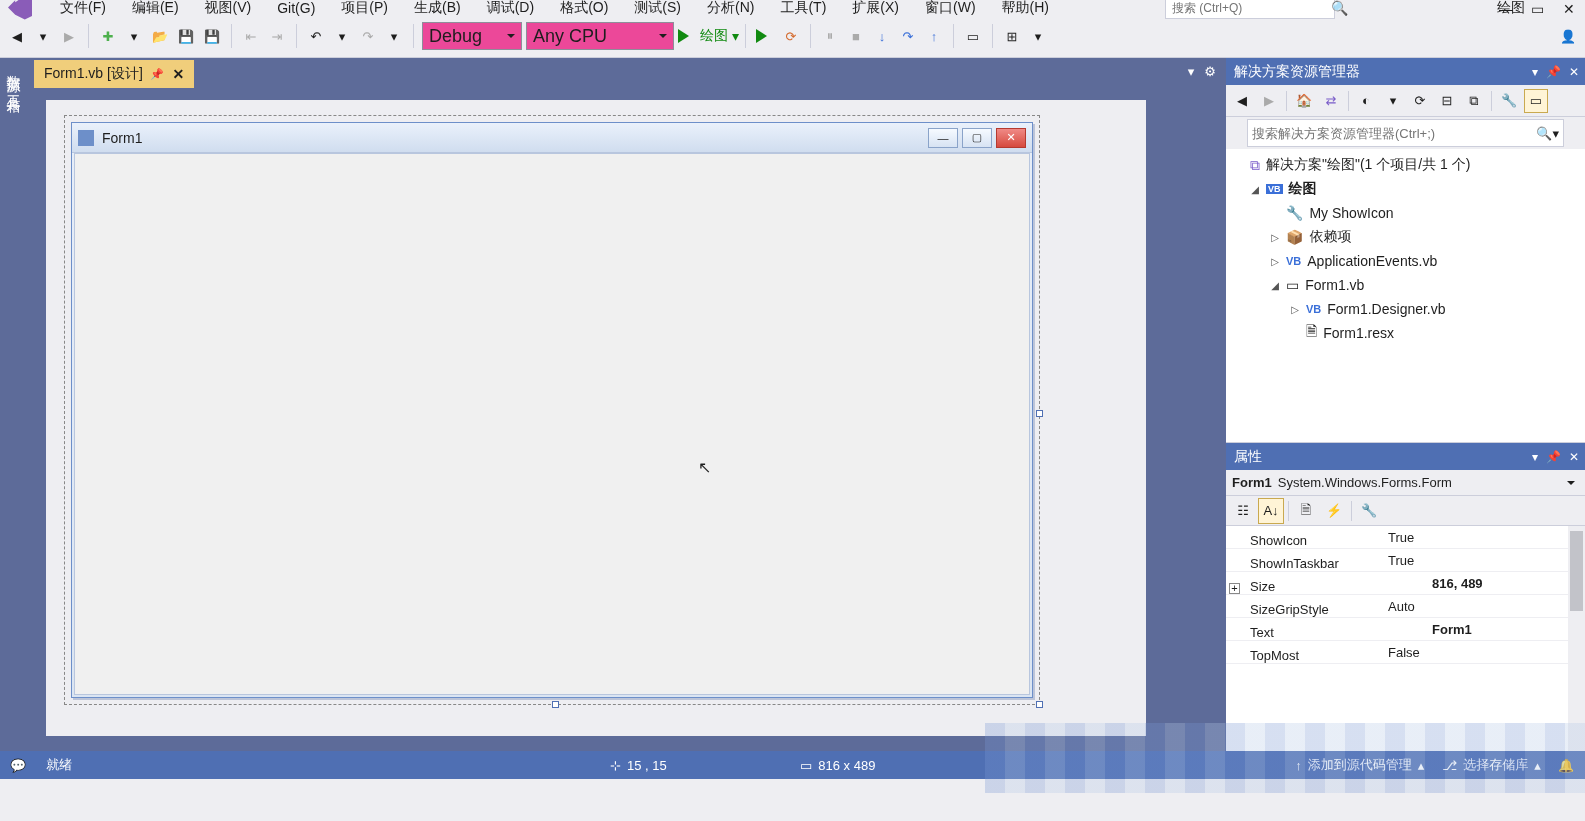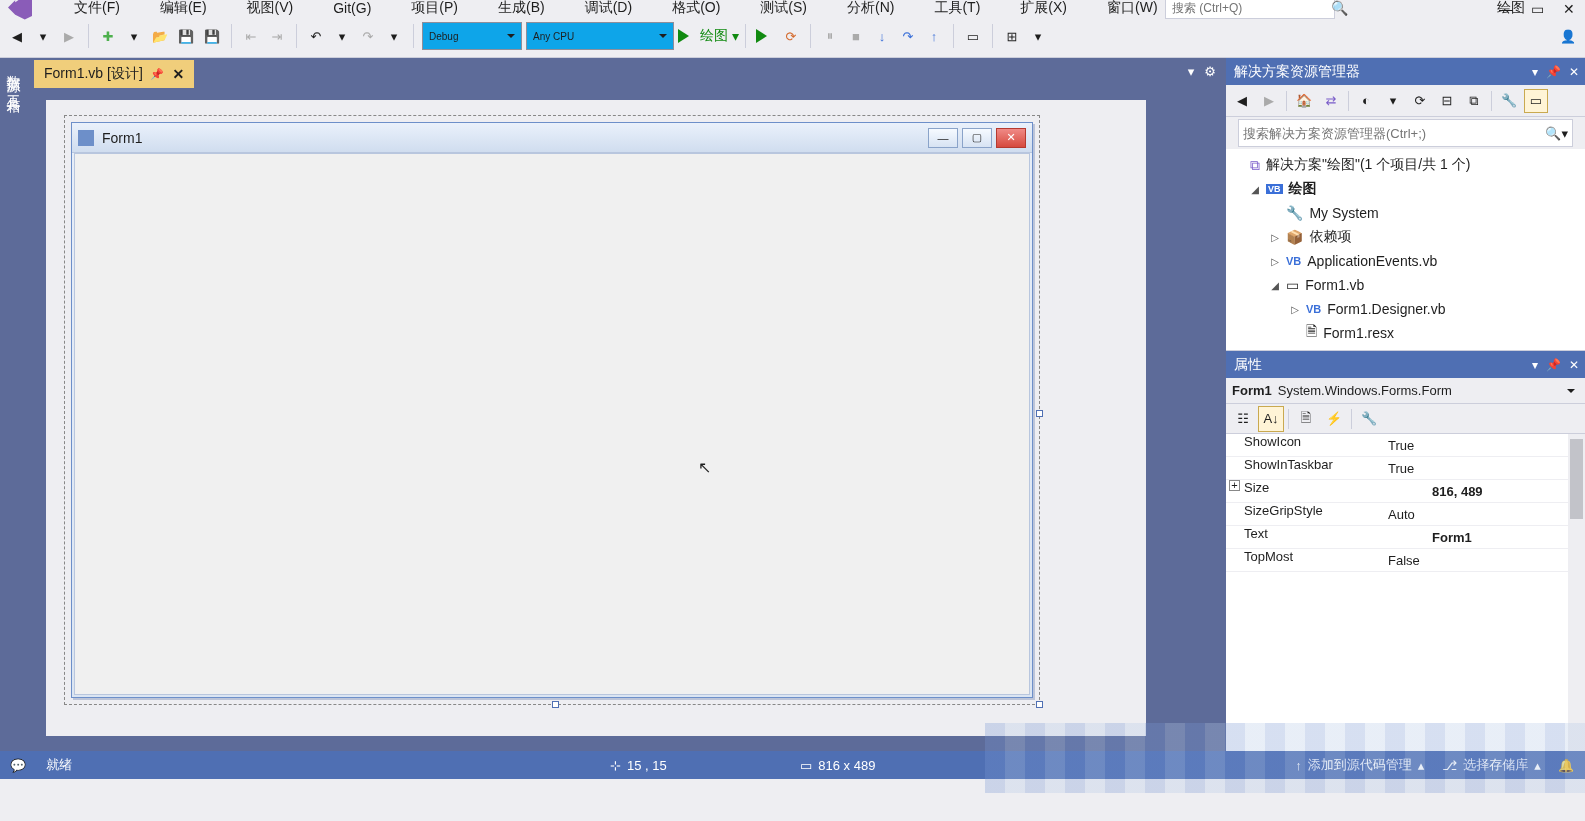--- a/index.html
+++ b/index.html
@@ -1,32 +1,32 @@
 <!DOCTYPE html>
 <html><head>
 <meta charset="utf-8">
 <style>
 * { margin: 0; padding: 0; box-sizing: border-box; font-family: "Microsoft YaHei", "Segoe UI", Arial, sans-serif; }
 body { width: 1585px; height: 821px; background: #eeeef2; overflow: hidden; font-size: 13px; color: #1e1e1e; }
 
 
-.menu-bar { height: 15px; display: flex; align-items: center; background: #eeeef2; padding: 0 8px; gap: 32px; font-size: 14px; position: relative; }
+.menu-bar { height: 15px; display: flex; align-items: center; background: #eeeef2; padding: 0 8px; gap: 18px; font-size: 14px; position: relative; }
 .menu-bar .vs-logo { width: 24px; height: 24px; background: #8a5cb8; clip-path: polygon(0% 50%, 30% 20%, 30% 80%, 0% 50%, 70% 0%, 100% 15%, 100% 85%, 70% 100%, 30% 80%); margin-right: 6px; }
 .menu-item { cursor: default; padding: 2px 4px; white-space: nowrap; }
 .title-search { position: absolute; right: 250px; display: flex; align-items: center; gap: 4px; border: 1px solid #cccedb; background: #fff; padding: 2px 6px; width: 170px; height: 22px; }
 .title-search input { border: none; outline: none; flex: 1; font-size: 12px; }
 .title-right { position: absolute; right: 60px; font-size: 14px; }
 .win-controls { position: absolute; right: 4px; display: flex; gap: 14px; }
 .win-btn { width: 18px; height: 14px; cursor: default; }
 
 
 .toolbar { height: 43px; display: flex; align-items: center; background: #eeeef2; padding: 0 6px; gap: 4px; border-bottom: 1px solid #cccedb; }
 .tb-btn { min-width: 22px; height: 24px; display: inline-flex; align-items: center; justify-content: center; cursor: default; }
 .tb-sep { width: 1px; height: 24px; background: #cccedb; margin: 0 4px; }
-.tb-combo { height: 28px; border: 1px solid #8e8e9a; background: #0ea5e9; display: flex; align-items: center; padding: 0 18px 0 6px; position: relative; font-size: 10px; }
+.tb-combo { height: 28px; border: 1px solid #8e8e9a; background: #ec4899; display: flex; align-items: center; padding: 0 18px 0 6px; position: relative; font-size: 18px; }
 .tb-combo::after { content: ""; position: absolute; right: 6px; border: 4px solid transparent; border-top-color: #1e1e1e; top: 50%; margin-top: -2px; }
 .tb-play { color: #118a11; display: flex; align-items: center; gap: 4px; font-size: 14px; }
 .tb-play .tri { border: 7px solid transparent; border-left: 11px solid #118a11; }
 .narrow { width: 5px; }
 
 
 .main { display: flex; height: 693px; }
 .left-rail { width: 28px; background: #5d6b99; display: flex; flex-direction: column; align-items: center; padding-top: 6px; gap: 14px; }
 .rail-text { writing-mode: vertical-rl; text-orientation: upright; color: #fff; font-size: 14px; letter-spacing: 2px; cursor: default; }
 
@@ -56,44 +56,44 @@
 
 .right { width: 359px; display: flex; flex-direction: column; }
 .panel-title { height: 27px; background: #4f6fb3; color: #fff; display: flex; align-items: center; padding: 0 8px; font-size: 14px; position: relative; }
 .panel-title .pctrl { position: absolute; right: 6px; display: flex; gap: 8px; font-size: 12px; }
 
 .sln-toolbar { height: 32px; background: #eeeef2; border-bottom: 1px solid #cccedb; display: flex; align-items: center; padding: 0 4px; gap: 3px; }
 .sln-toolbar .tbtn { width: 24px; height: 24px; display: flex; align-items: center; justify-content: center; cursor: default; }
 .sln-toolbar .tbtn.active { border: 1px solid #c9a94f; background: #fff4d6; }
 .sln-toolbar .vsep { width: 1px; height: 20px; background: #cccedb; margin: 0 2px; }
 
-.sln-search { height: 28px; display: flex; align-items: center; border: 1px solid #cccedb; background: #fff; margin: 2px 12px; padding: 0 4px; }
+.sln-search { height: 28px; display: flex; align-items: center; border: 1px solid #cccedb; background: #fff; margin: 2px 21px; padding: 0 4px; }
 .sln-search input { flex: 1; border: none; outline: none; font-size: 13px; }
 
 .tree { background: #fff; flex: 1; padding: 4px 2px; font-size: 14px; overflow: auto; }
 .tree-row { display: flex; align-items: center; height: 24px; gap: 6px; padding-left: 6px; cursor: default; }
 .twist { width: 10px; text-align: center; color: #555; font-size: 10px; }
 .tree-label { white-space: nowrap; }
 .bold { font-weight: bold; }
 .ind1 { padding-left: 22px; } .ind2 { padding-left: 42px; } .ind3 { padding-left: 62px; }
 
-.sln-section { display: flex; flex-direction: column; height: 292px; }
+.sln-section { display: flex; flex-direction: column; height: 384px; }
 .props-section { display: flex; flex-direction: column; flex: 1; border-top: 1px solid #cccedb; }
 
 .prop-obj { height: 26px; background: #eeeef2; border-bottom: 1px solid #cccedb; display: flex; align-items: center; padding: 0 6px; font-size: 13px; position: relative; }
 .prop-obj .pname { font-weight: bold; margin-right: 6px; }
 .prop-obj::after{content:"";position:absolute;right:10px;border:4px solid transparent;border-top-color:#1e1e1e;top:50%;margin-top:-2px;}
 
 .prop-toolbar { height: 30px; background: #eeeef2; border-bottom: 1px solid #cccedb; display: flex; align-items: center; padding: 0 4px; gap: 2px; }
 .prop-toolbar .pbtn { width: 26px; height: 26px; display: flex; align-items: center; justify-content: center; cursor: default; }
 .prop-toolbar .pbtn.sel { border: 1px solid #c9a94f; background: #fff4d6; }
 
 .prop-grid { flex: 1; background: #fff; overflow: auto; font-size: 13px; position: relative; }
 .prop-row { display: flex; height: 23px; border-bottom: 1px solid #eeeef2; }
-.prop-name { width: 156px; padding-left: 18px; display: flex; align-items: flex-start; position: relative; }
+.prop-name { width: 156px; padding-left: 24px; display: flex; align-items: flex-end; position: relative; }
 .prop-name .exp { position: absolute; left: 3px; font-size: 11px; border: 1px solid #888; width: 11px; height: 11px; line-height: 9px; text-align: center; }
 .prop-val { flex: 1; padding-left: 6px; display: flex; align-items: center; }
 .prop-val.bold { font-weight: bold; margin-left: 44px; }
 .prop-grid .scrollbar { position: absolute; right: 0; top: 0; bottom: 0; width: 17px; background: #eeeef2; }
 .prop-grid .thumb { position: absolute; right: 2px; top: 5px; width: 13px; height: 80px; background: #c2c3c9; }
 
 
 .status-bar { height: 28px; background: #4f6fb3; color: #fff; display: flex; align-items: center; padding: 0 10px; font-size: 13px; gap: 20px; position: relative; }
 .status-right { position: absolute; right: 10px; display: flex; align-items: center; gap: 18px; }
 .sb-item { display: flex; align-items: center; gap: 6px; }
@@ -260,21 +260,21 @@
           <span class="tree-label">解决方案"绘图"(1 个项目/共 1 个)</span>
         </div>
         <div class="tree-row ind1">
           <span class="twist">◢</span>
           <span class="u" style="background:#3a6fd8;color:#fff;font-size:9px;padding:0 2px;font-weight:bold">VB</span>
           <span class="tree-label bold">绘图</span>
         </div>
         <div class="tree-row ind2">
           <span class="twist"></span>
           <span class="u">🔧</span>
-          <span class="tree-label">My System</span>
+          <span class="tree-label">My ShowIcon</span>
         </div>
         <div class="tree-row ind2">
           <span class="twist">▷</span>
           <span class="u">📦</span>
           <span class="tree-label">依赖项</span>
         </div>
         <div class="tree-row ind2">
           <span class="twist">▷</span>
           <span class="u" style="color:#3a6fd8;font-weight:bold;font-size:11px">VB</span>
           <span class="tree-label">ApplicationEvents.vb</span>

